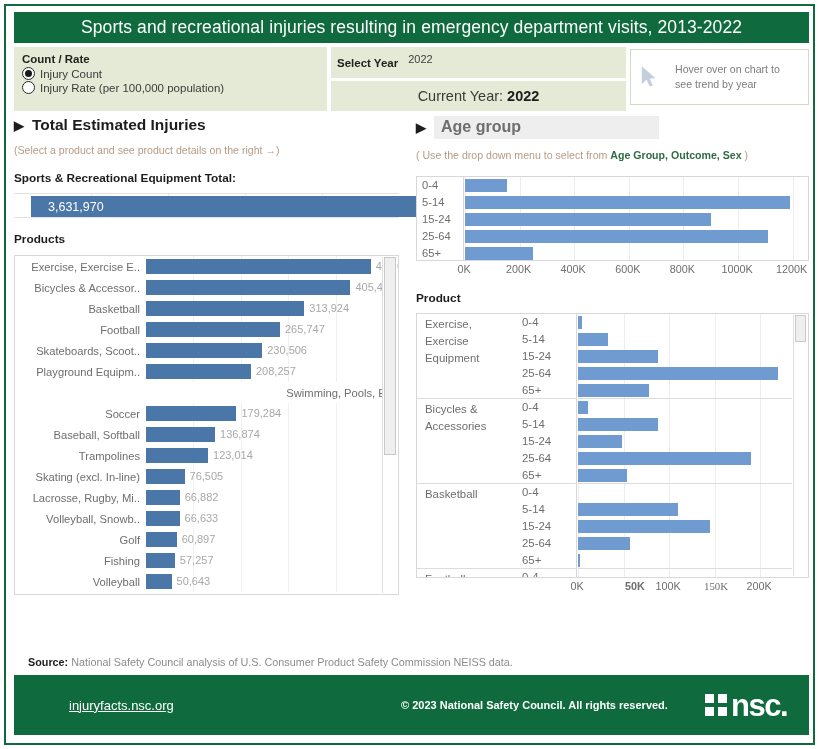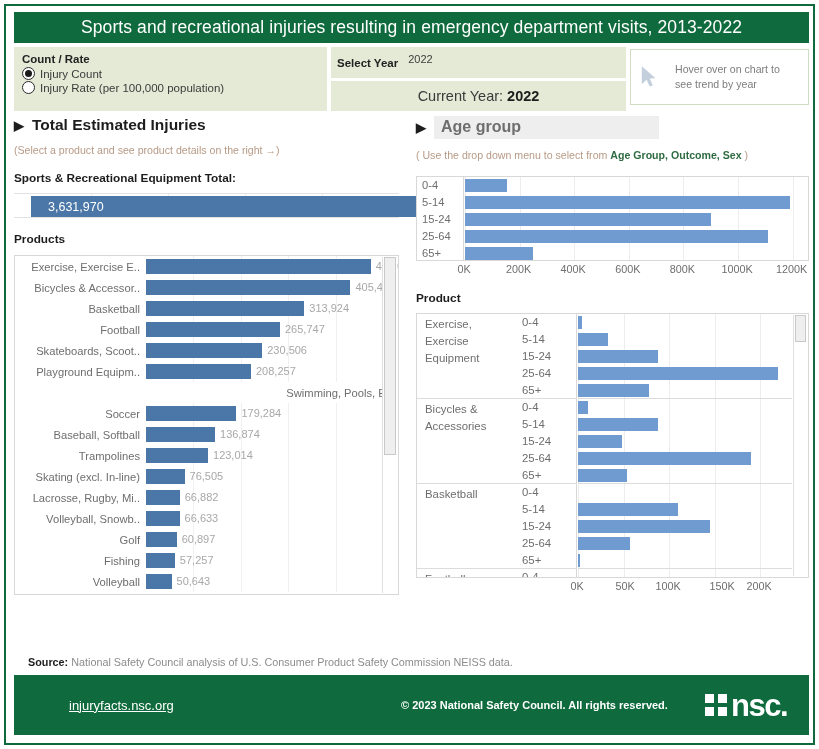--- a/index.html
+++ b/index.html
@@ -548,23 +548,23 @@
               </div>
             </div>
           </div>
       </div>
       <div class="det-vscroll">
         <div class="vthumb" id="det-thumb" style="top: 0px; height: 27px;"></div>
       </div>
     </div>
     <div class="axis" id="det-axis" style="margin-left:161px;width:216px;">
         <span class="atick" style="left: 0px;">0K</span>
-        <span class="atick" style="left: 48px;">50K</span>
+        <span class="atick" style="left: 58px; font-weight: bold;">50K</span>
         <span class="atick" style="left: 91.0638px;">100K</span>
-        <span class="atick" style="left: 145px;">150K</span>
+        <span class="atick" style="left: 139px; font-family: Liberation Serif, serif;">150K</span>
         <span class="atick" style="left: 182.128px;">200K</span>
       </div>
   </div>
 
   <div class="source">
     <b>Source:</b><span> National Safety Council analysis of U.S. Consumer Product Safety Commission NEISS data.</span>
   </div>
 
   <div class="footer">
     <a class="flink" href="#">injuryfacts.nsc.org</a>

